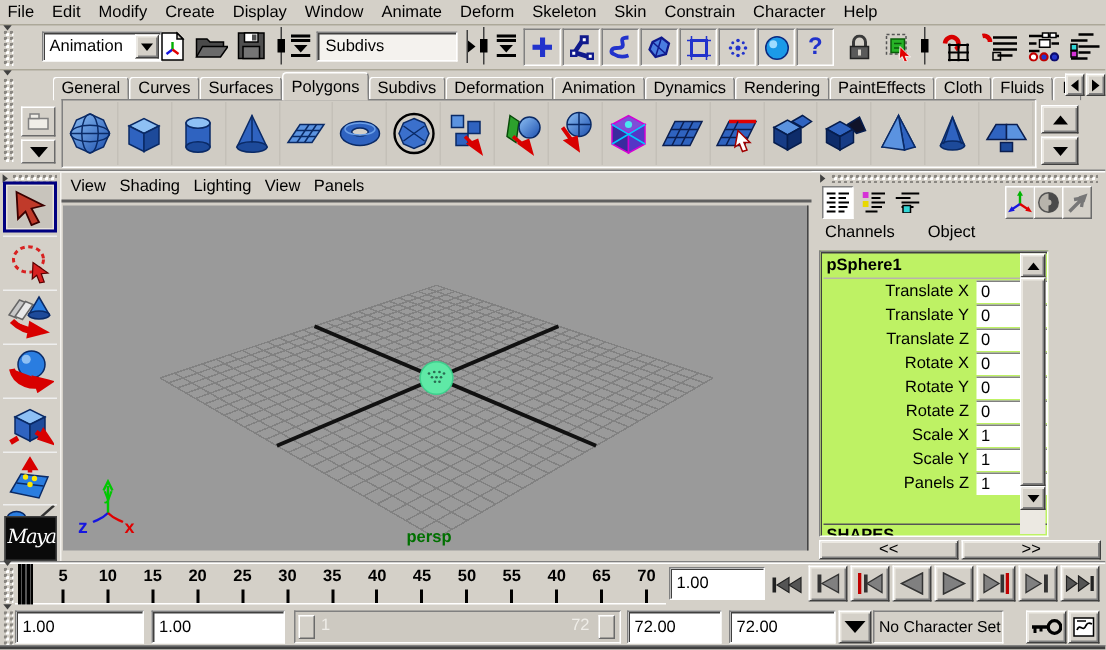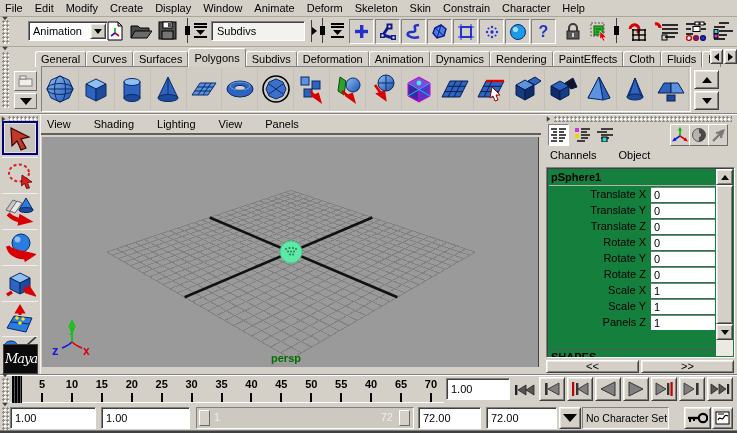--- a/index.html
+++ b/index.html
@@ -619,21 +619,21 @@
       <ellipse cx="8" cy="9" rx="6" ry="4" fill="#2a7de0" stroke="#0a2a66"></ellipse>
       <line x1="24" y1="9" x2="33" y2="1" stroke="#333" stroke-width="1.6"></line>
     </svg>
   </div>
   <div class="abs" style="left:3px;top:229px;width:35px;height:30px;background:#0a0a0a;border:1px solid #404040;color:#fff;overflow:hidden;">
     <span style="font-family:'DejaVu Serif', serif;font-style:italic;font-size:13px;position:absolute;left:1px;top:6px;letter-spacing:-1px;">Maya</span>
   </div>
 </div>
 
 <div class="abs" id="panel" style="left:40px;top:114px;width:501px;height:260px;border-left:1px solid #f4f2ee;border-top:1px solid #f4f2ee;">
-  <div style="height:20px;display:flex;gap:23px;align-items:center;padding-left:6px;border-bottom:2px solid #5f5f5f;">
+  <div style="height:20px;display:flex;gap:9px;align-items:center;padding-left:6px;border-bottom:2px solid #5f5f5f;">
 
   <span class="pmitem">View</span>
       <span class="pmitem">Shading</span>
       <span class="pmitem">Lighting</span>
       <span class="pmitem">View</span>
       <span class="pmitem">Panels</span>
     </div>
   <div class="abs" style="left:1px;top:22px;width:497px;height:230px;background:#9a9a9a;border-right:1px solid #444;">
     <svg id="vpsvg" width="497" height="230" viewBox="0 0 497 230">
         <line x1="249.0" y1="53.2" x2="64.7" y2="115.0" stroke="#818181" stroke-width="1" shape-rendering="crispEdges"></line>
@@ -778,21 +778,21 @@
       <polygon points="14,1 8,3 12,7" fill="#777"></polygon>
     </svg>
   </div>
 
   <div class="abs" style="left:4px;top:34px;width:182px;height:16px;display:flex;gap:22px;">
 
   <span>Channels</span>
       <span>Object</span>
     </div>
 
-  <div class="abs" style="left:0;top:52px;width:189px;height:191px;border:1px solid;border-color:#808080 #fff #fff #808080;box-shadow:inset 1px 1px 0 #404040;background:#15803d;overflow:hidden;">
+  <div class="abs" style="left:0;top:52px;width:153px;height:191px;border:1px solid;border-color:#808080 #fff #fff #808080;box-shadow:inset 1px 1px 0 #404040;background:#bef264;overflow:hidden;">
     <div class="abs" style="left:2px;top:2px;width:167px;height:16px;border-bottom:1px solid #b8b4ac;">
       <b style="position:absolute;left:2px;top:1px;">pSphere1</b>
     </div>
     <div class="abs" id="channel-rows" style="left:2px;top:19px;width:167px;">
 
     <div class="chanrow">
           <span class="clabel">Translate X</span>
           <span class="cfield">0</span>
         </div>
         <div class="chanrow">

